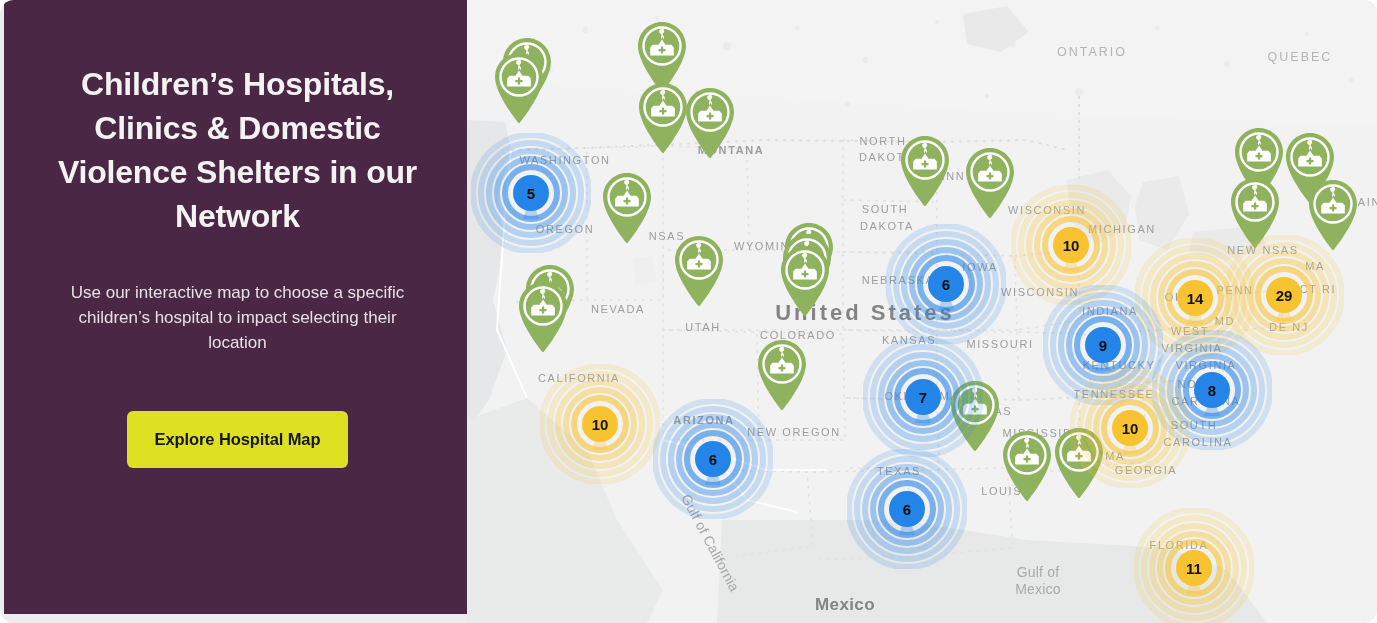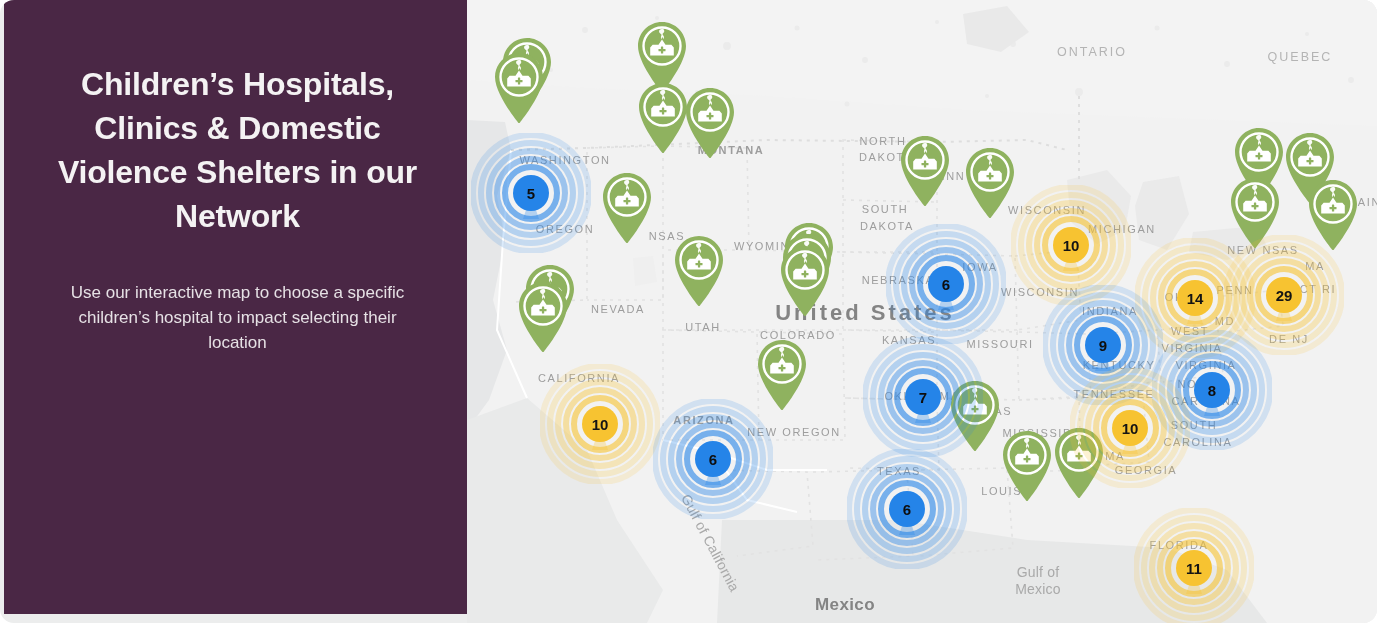--- a/index.html
+++ b/index.html
@@ -117,20 +117,21 @@
   .cluster.yellow .dot { background: #f7c331; color:#141414; }
 </style>
 </head>
 <body>
 
 <div id="root">
 
   <div id="left-panel">
     <h1 id="hero-title">Children’s Hospitals, Clinics &amp; Domestic Violence Shelters in our Network</h1>
     <p id="hero-subtitle">Use our interactive map to choose a specific children’s hospital to impact selecting their location</p>
+    <button id="cta-button">Explore Hospital Map</button>
   </div>
 
   <div id="map">
     <svg id="map-canvas" viewBox="0 0 910 623" aria-hidden="true">
       <defs>
         <clipPath id="mapclip">
             <rect x="0" y="0" width="910" height="623"></rect>
           </clipPath>
       </defs>
       <g clip-path="url(#mapclip)">
@@ -226,21 +227,21 @@
         <div class="label lbl-state" style="left: 300px; top: 246px;">WYOMING</div>
         <div class="label lbl-state" style="left: 418px; top: 209px;">SOUTH</div>
         <div class="label lbl-state" style="left: 420px; top: 226px;">DAKOTA</div>
         <div class="label lbl-state" style="left: 431px; top: 280px;">NEBRASKA</div>
         <div class="label lbl-state" style="left: 513px; top: 267px;">IOWA</div>
         <div class="label lbl-state" style="left: 573px; top: 292px;">WISCONSIN</div>
         <div class="label lbl-state" style="left: 643px; top: 311px;">INDIANA</div>
         <div class="label lbl-state" style="left: 715px; top: 297px;">OHIO</div>
         <div class="label lbl-state" style="left: 768px; top: 290px;">PENN</div>
         <div class="label lbl-state" style="left: 748px; top: 321px; margin-left: 10px;">MD</div>
-        <div class="label lbl-state" style="left: 822px; top: 327px; margin-top: 12px;">DE NJ</div>
+        <div class="label lbl-state" style="left: 822px; top: 327px;">DE NJ</div>
         <div class="label lbl-state" style="left: 151px; top: 309px;">NEVADA</div>
         <div class="label lbl-state" style="left: 236px; top: 327px;">UTAH</div>
         <div class="label lbl-state" style="left: 331px; top: 335px;">COLORADO</div>
         <div class="label lbl-state" style="left: 442px; top: 340px;">KANSAS</div>
         <div class="label lbl-state" style="left: 533px; top: 344px;">MISSOURI</div>
         <div class="label lbl-state" style="left: 652px; top: 365px;">KENTUCKY</div>
         <div class="label lbl-state" style="left: 723px; top: 331px;">WEST</div>
         <div class="label lbl-state" style="left: 725px; top: 348px;">VIRGINIA</div>
         <div class="label lbl-state" style="left: 739px; top: 365px;">VIRGINIA</div>
         <div class="label lbl-state" style="left: 112px; top: 378px;">CALIFORNIA</div>

